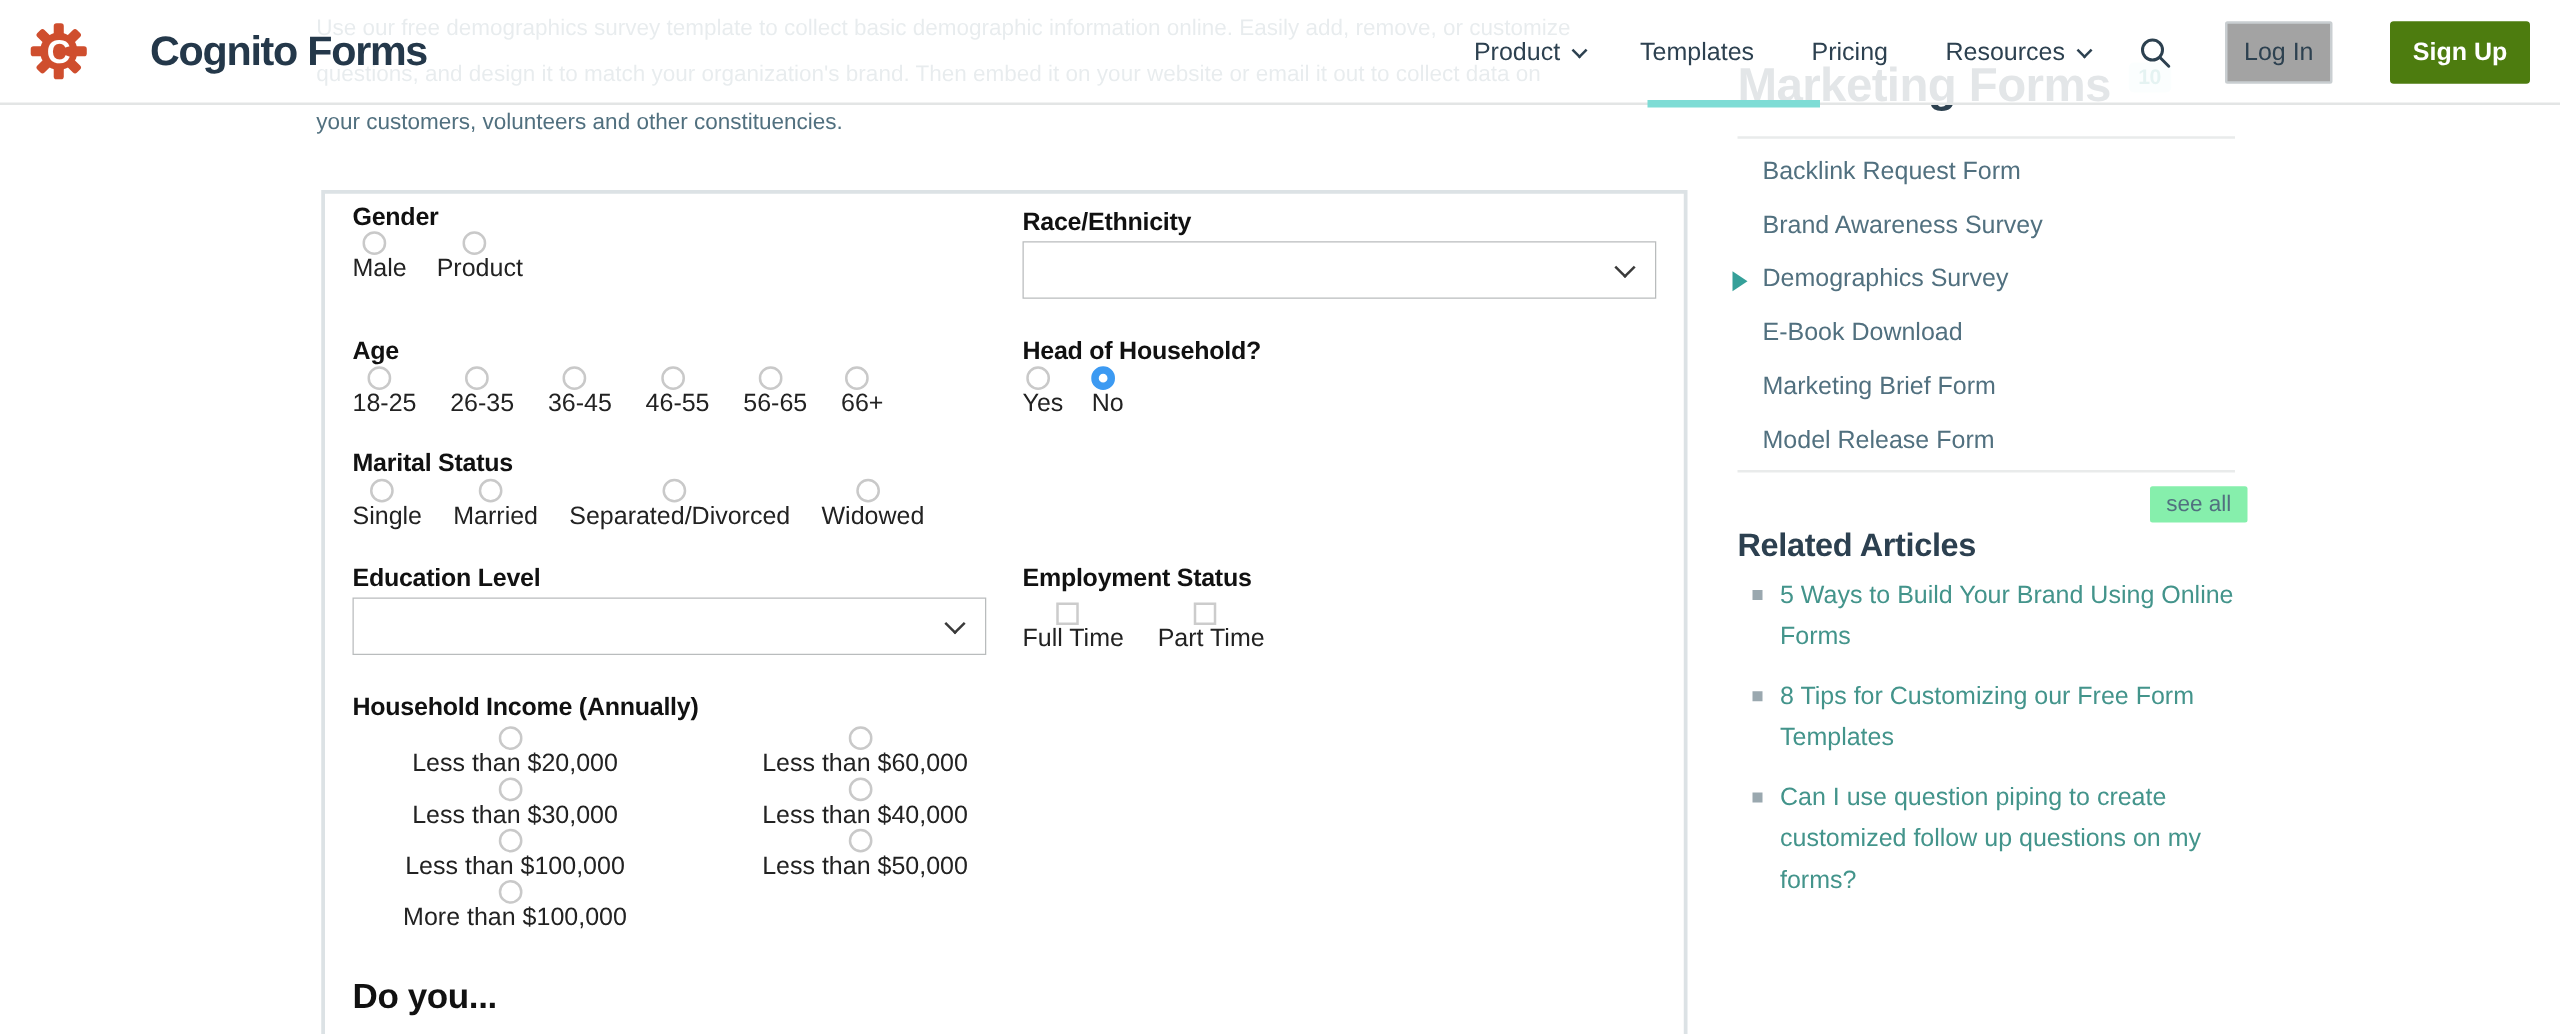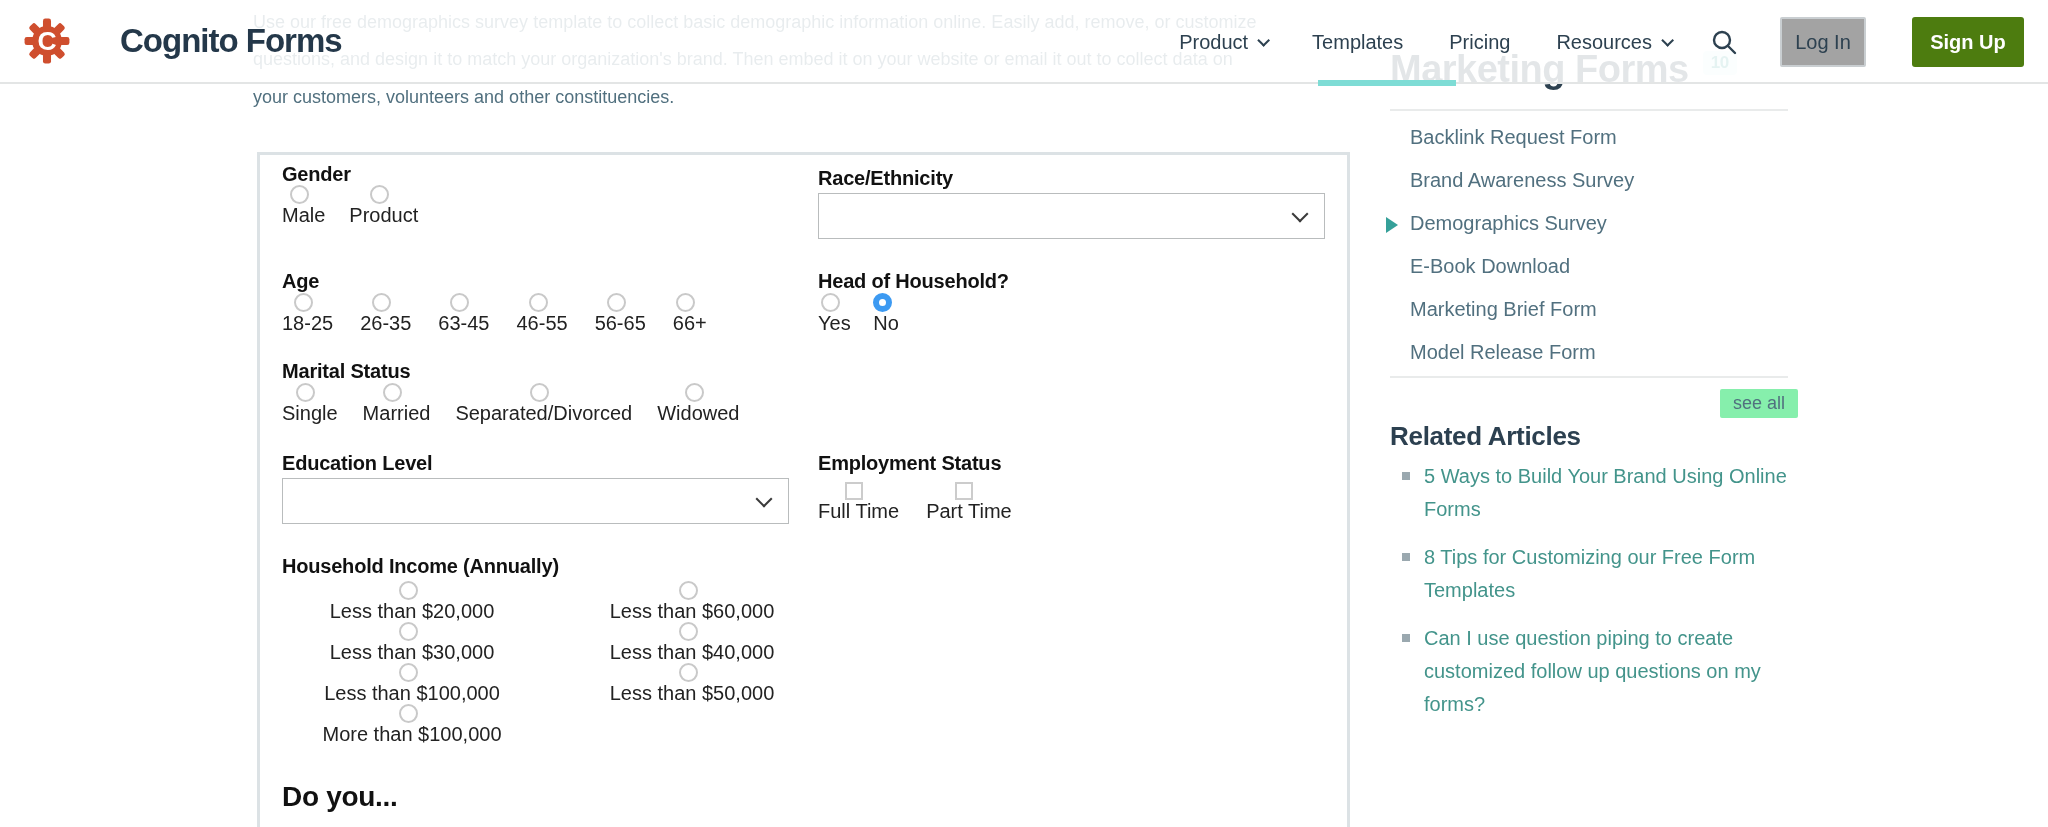--- a/index.html
+++ b/index.html
@@ -160,21 +160,21 @@
     <label class="opt">
       <span class="radio"></span>
       <span class="opt-text">18-25</span>
     </label>
     <label class="opt">
       <span class="radio"></span>
       <span class="opt-text">26-35</span>
     </label>
     <label class="opt">
       <span class="radio"></span>
-      <span class="opt-text">63-45</span>
+      <span class="opt-text">36-45</span>
     </label>
     <label class="opt">
       <span class="radio"></span>
       <span class="opt-text">46-55</span>
     </label>
     <label class="opt">
       <span class="radio"></span>
       <span class="opt-text">56-65</span>
     </label>
     <label class="opt">

